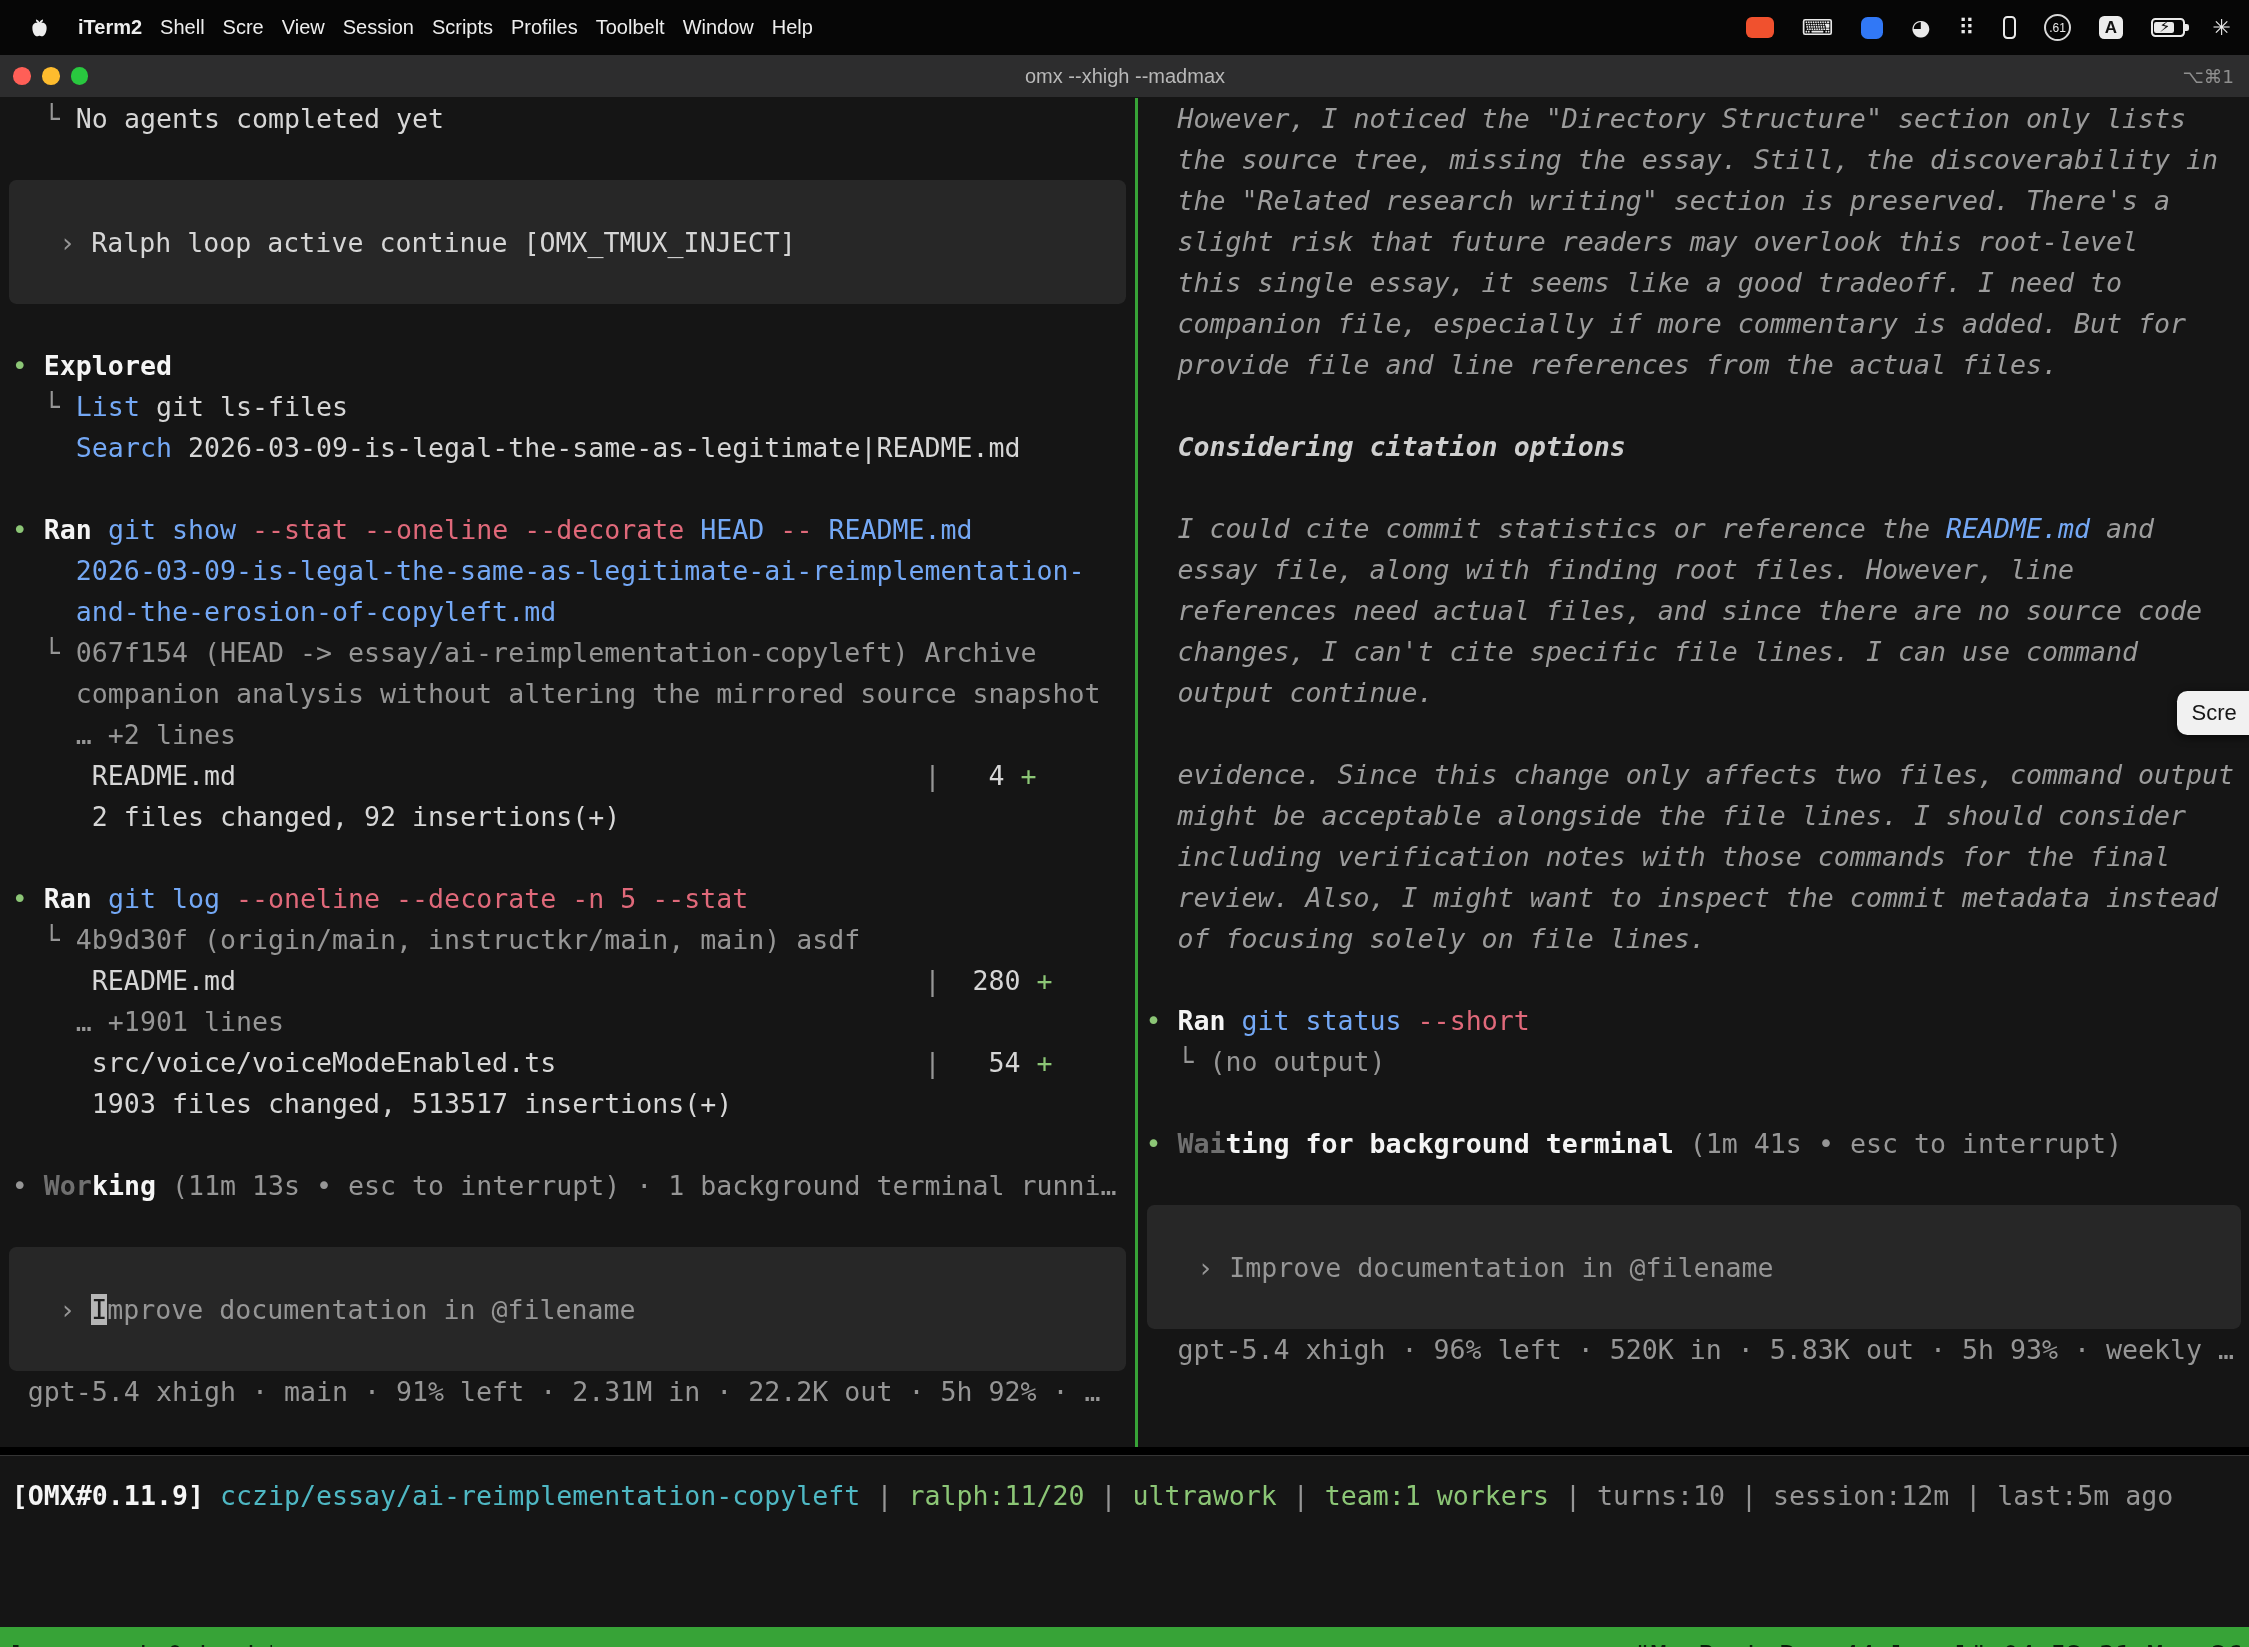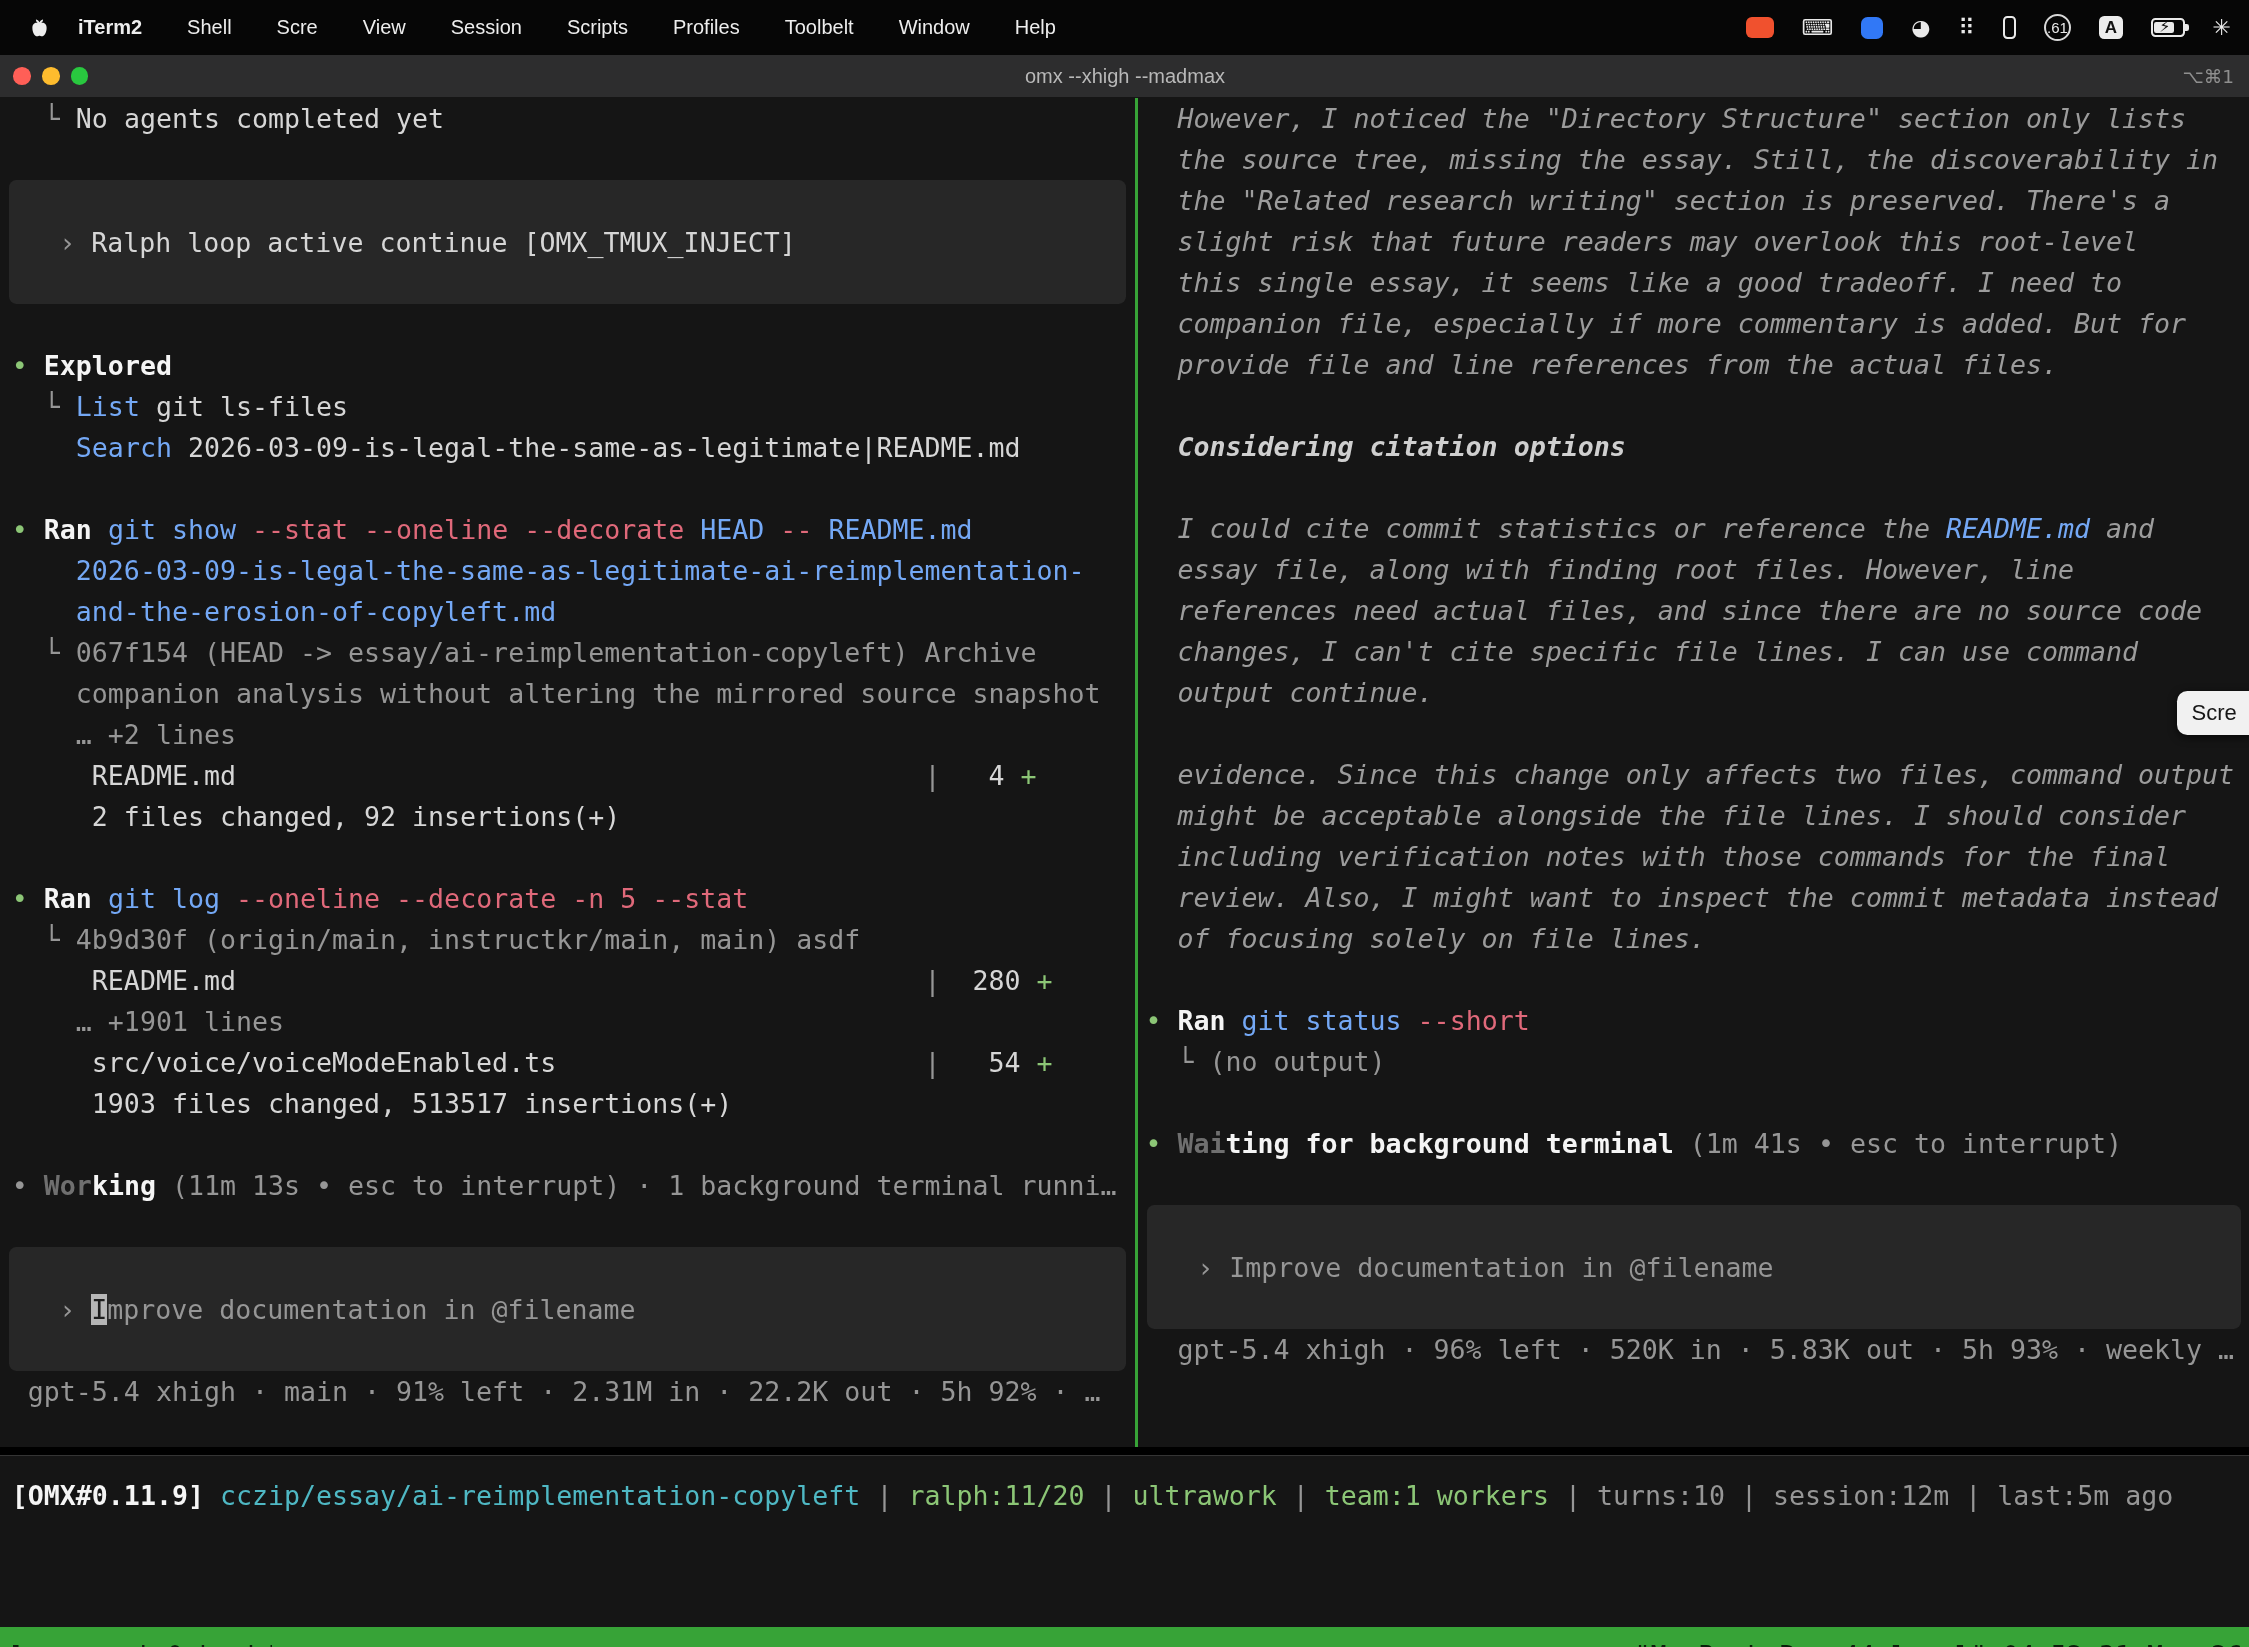--- a/index.html
+++ b/index.html
@@ -4,30 +4,30 @@
 <style>
   * { margin:0; padding:0; box-sizing:border-box; }
   html,body { width:2250px; height:1648px; background:#000; overflow:hidden; }
   body { font-family:"DejaVu Sans Mono", monospace; }
   .screen { position:relative; width:2250px; height:1648px; display:flex; flex-direction:column; }
 
   
   .menubar { height:55px; background:#060606; display:flex; align-items:center;
              padding:0 19px 0 29.5px; font-family:"Liberation Sans", sans-serif;
              font-size:20px; color:#ededed; flex:0 0 auto; }
-  .menu-items { display:flex; gap:45px; margin-left:29.5px; }
+  .menu-items { display:flex; gap:18px; margin-left:29.5px; }
   .menu-items span:first-child { font-weight:700; }
   .status-icons { margin-left:auto; display:flex; gap:28px; align-items:center; }
   .ic { display:inline-flex; align-items:center; justify-content:center; }
   .ic-glyph { color:#e9e9e9; font-size:22px; font-family:"DejaVu Sans", sans-serif; }
   .ic-record { width:28px; height:20.7px; background:#f0512e; border-radius:5.9px; }
   .ic-raycast { width:22px; height:22px; background:#3178f6; border-radius:6.6px; }
   .ic-iphone { width:13.3px; height:23px; border:2.2px solid #e9e9e9; border-radius:4.4px; }
   .ic-gauge { width:27px; height:27px; border:2.2px solid #d8d8d8; border-radius:50%;
-              color:#e9e9e9; font-size:15px; font-family:"Liberation Sans", sans-serif; }
+              color:#e9e9e9; font-size:12px; font-family:"Liberation Sans", sans-serif; }
   .ic-inputsrc { width:23.6px; height:23.6px; background:#ececec; border-radius:5.2px;
                  color:#111; font-weight:700; font-size:17px; font-family:"Liberation Sans", sans-serif; }
   .ic-batt { position:relative; width:34px; height:18.5px; border:2.2px solid #e9e9e9; border-radius:4.4px; }
   .ic-batt .fill { position:absolute; left:1.5px; top:1.5px; bottom:1.5px; width:20px; background:#e9e9e9; border-radius:2.2px; }
   .ic-batt .tip { position:absolute; right:-6.6px; top:3.7px; width:3.7px; height:6.6px; background:#e9e9e9; border-radius:0 2.2px 2.2px 0; }
   .ic-batt .bolt { position:absolute; left:6.6px; top:-3px; color:#111; font-size:16px; font-family:"DejaVu Sans", sans-serif; }
 
   
   .titlebar { height:43px; background:#2d2d2e; border-bottom:1.5px solid #151515;
               display:flex; align-items:center; position:relative;

